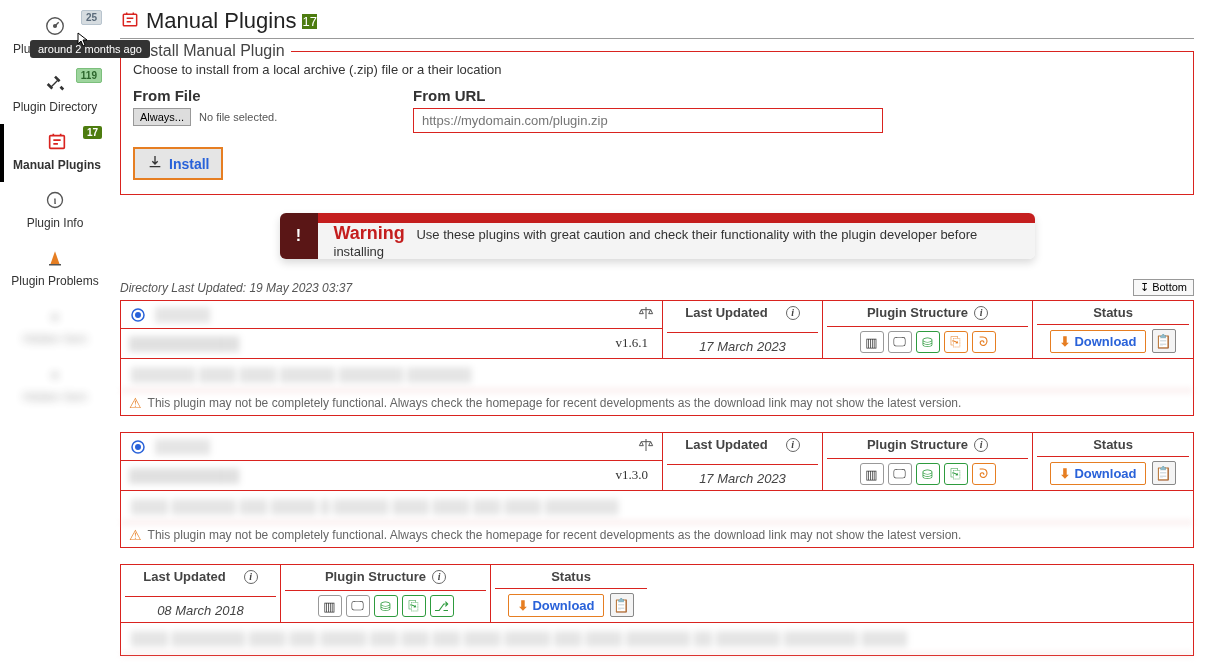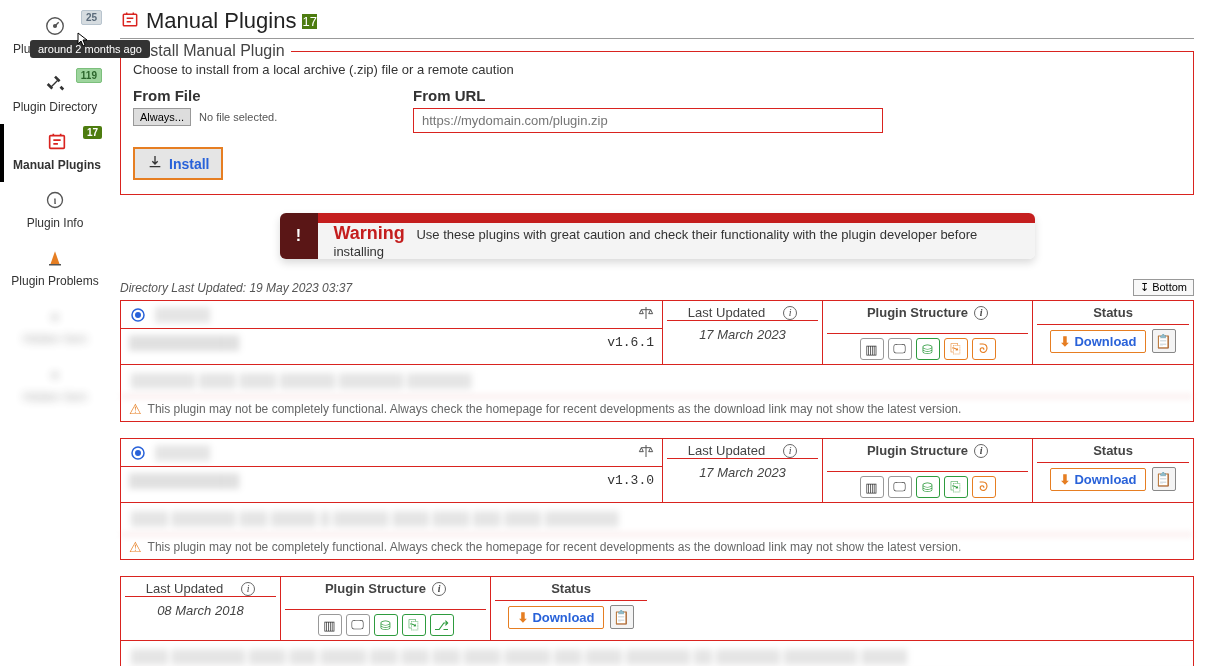--- a/index.html
+++ b/index.html
@@ -41,27 +41,27 @@
 .bottom-btn { font-size: 11px; border: 1px solid #999; background: #f8f8f8; padding: 1px 6px; cursor: pointer; }
 .plugin-card { border: 1px solid #d9231f; margin-bottom: 16px; }
 .card-top { display: flex; border-bottom: 1px solid #d9231f; }
 .card-left { flex: 1; border-right: 1px solid #d9231f; position: relative; }
 .card-row1 { display: flex; align-items: center; padding: 4px 8px; border-bottom: 1px solid #d9231f; }
 .pl-icon { width: 18px; height: 18px; margin-right: 8px; display: inline-flex; align-items: center; justify-content: center; }
 .pl-name { color: rgba(0,0,0,0.1); filter: blur(3px); font-weight: bold; }
 .license-icon { margin-left: auto; }
 .card-row2 { display: flex; align-items: center; padding: 6px 8px; }
 .pl-sub { color: rgba(0,0,0,0.12); filter: blur(3px); font-weight: bold; flex: 1; }
-.pl-version { font-family: Liberation Mono, monospace; font-size: 13px; color: #333; }
+.pl-version { font-family: Liberation Serif, serif; font-size: 13px; color: #333; margin-right: 6px; }
 .card-mid { width: 160px; border-right: 1px solid #d9231f; text-align: center; padding: 4px; }
-.card-mid .hdr { display: flex; justify-content: center; align-items: center; gap: 18px; font-weight: normal; font-size: 13px; color: #444; border-bottom: 1px solid #d9231f; padding-bottom: 0; margin-bottom: 6px; }
+.card-mid .hdr { display: flex; justify-content: center; align-items: center; gap: 18px; font-weight: bold; font-size: 13px; color: #444; border-bottom: 1px solid #d9231f; padding-bottom: 12px; margin-bottom: 6px; }
 .card-mid .date { font-style: italic; font-size: 13px; color: #444; position: relative; }
 .info-circle { width: 14px; height: 14px; border: 1px solid #666; border-radius: 50%; display: inline-flex; align-items: center; justify-content: center; font-size: 10px; font-style: italic; font-family: serif; cursor: pointer; }
 .card-struct { width: 210px; border-right: 1px solid #d9231f; text-align: center; padding: 4px; }
-.card-struct .hdr { display: flex; justify-content: center; align-items: center; gap: 6px; font-weight: bold; font-size: 13px; color: #444; border-bottom: 1px solid #d9231f; padding-bottom: 13px; margin-bottom: 4px; }
+.card-struct .hdr { display: flex; justify-content: center; align-items: center; gap: 6px; font-weight: bold; font-size: 13px; color: #444; border-bottom: 1px solid #d9231f; padding-bottom: 6px; margin-bottom: 4px; }
 .struct-icons { display: flex; justify-content: center; gap: 4px; }
 .sicon { width: 24px; height: 22px; border: 1px solid #999; border-radius: 3px; display: flex; align-items: center; justify-content: center; font-size: 13px; }
 .sicon.green { border-color: #2e9b3e; color: #2e9b3e; }
 .sicon.orange { border-color: #e67e22; color: #e67e22; }
 .card-status { width: 160px; text-align: center; padding: 4px; }
 .card-status .hdr { font-weight: bold; font-size: 13px; color: #444; border-bottom: 1px solid #d9231f; padding-bottom: 4px; margin-bottom: 4px; }
 .status-row { display: flex; justify-content: center; gap: 6px; align-items: center; }
 .download-btn { display: inline-flex; align-items: center; gap: 4px; border: 1px solid #e67e22; color: #2962d9; background: #fff; padding: 3px 8px; font-size: 13px; font-weight: bold; cursor: pointer; border-radius: 2px; }
 .log-btn { width: 24px; height: 24px; border: 1px solid #888; background: #f4f4f4; border-radius: 2px; display: flex; align-items: center; justify-content: center; cursor: pointer; }
 .card-desc { padding: 8px 10px; color: rgba(0,0,0,0.1); filter: blur(3px); font-size: 13px; border-bottom: 1px solid #e8b0b0; }
@@ -141,21 +141,21 @@
             <rect x="4" y="5" width="16" height="14" rx="1"></rect>
             <path d="M8 5V3M16 5V3M8 10h8M8 14h5"></path>
           </svg>
       </span>
       <h1 class="page-title">Manual Plugins</h1>
       <span class="badge badge-red">17</span>
     </div>
 
     <div class="fieldset">
       <div class="fieldset-legend">Install Manual Plugin</div>
-      <div class="help-text">Choose to install from a local archive (.zip) file or a remote caution</div>
+      <div class="help-text">Choose to install from a local archive (.zip) file or a their location</div>
       <div class="install-row">
         <div class="install-col-file">
           <label class="field-label">From File</label>
           <div class="browse-row">
             <button class="browse-btn">Always...</button>
             <span class="no-file">No file selected.</span>
           </div>
         </div>
         <div class="install-col-url">
           <label class="field-label">From URL</label>

